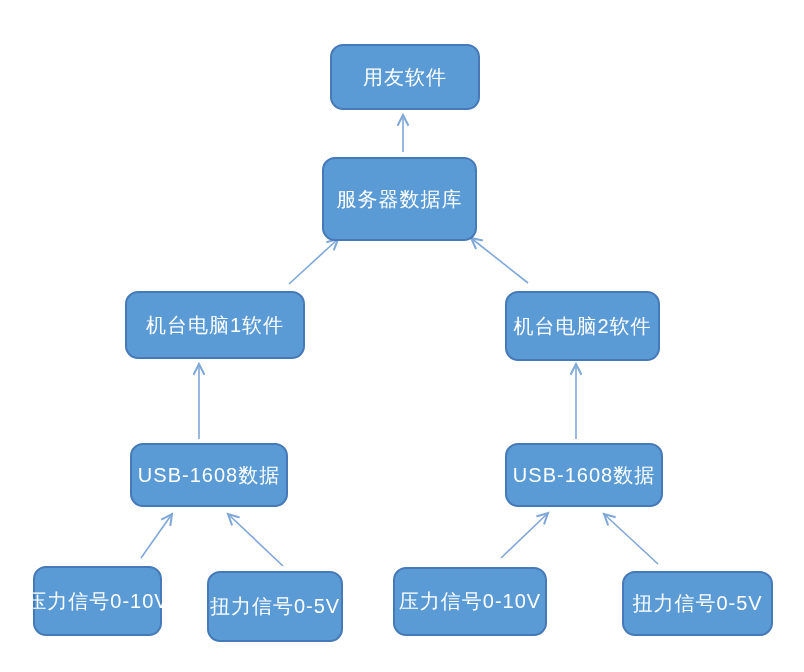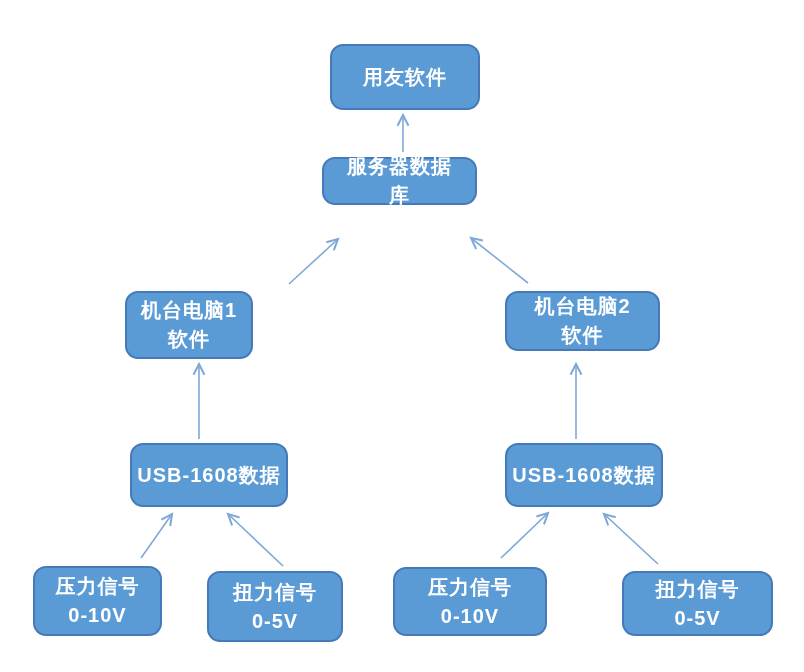--- a/index.html
+++ b/index.html
@@ -18,35 +18,33 @@
     overflow:hidden;
   }
   .node{
     position:absolute;
     box-sizing:border-box;
     background:var(--fill);
     border:2px solid var(--border);
     border-radius:13px;
     color:var(--text);
     display:flex;
-    flex-direction:column;
     align-items:center;
     justify-content:center;
     text-align:center;
     font-size:20px;
     line-height:1.45;
     letter-spacing:1px;
-    font-weight:bold;
   }
   .node .ln{white-space:nowrap;}
   
   #n-ufida    {left:330px;top:44px; width:150px;height:66px;}
-  #n-serverdb {left:322px;top:157px;width:155px;height:48px;}
-  #n-machine1 {left:125px;top:291px;width:128px;height:68px;}
-  #n-machine2 {left:505px;top:291px;width:155px;height:60px;}
+  #n-serverdb {left:322px;top:157px;width:155px;height:84px;}
+  #n-machine1 {left:125px;top:291px;width:180px;height:68px;}
+  #n-machine2 {left:505px;top:291px;width:155px;height:70px;}
   #n-usb1     {left:130px;top:443px;width:158px;height:64px;}
   #n-usb2     {left:505px;top:443px;width:158px;height:64px;}
   #n-pressure1{left:33px; top:566px;width:129px;height:70px;}
   #n-torque1  {left:207px;top:571px;width:136px;height:71px;}
   #n-pressure2{left:393px;top:567px;width:154px;height:69px;}
   #n-torque2  {left:622px;top:571px;width:151px;height:65px;}
   svg.arrows{position:absolute;left:0;top:0;width:804px;height:672px;pointer-events:none;}
   svg.arrows line{stroke:var(--arrow);stroke-width:1.6;}
 </style>
 </head>

